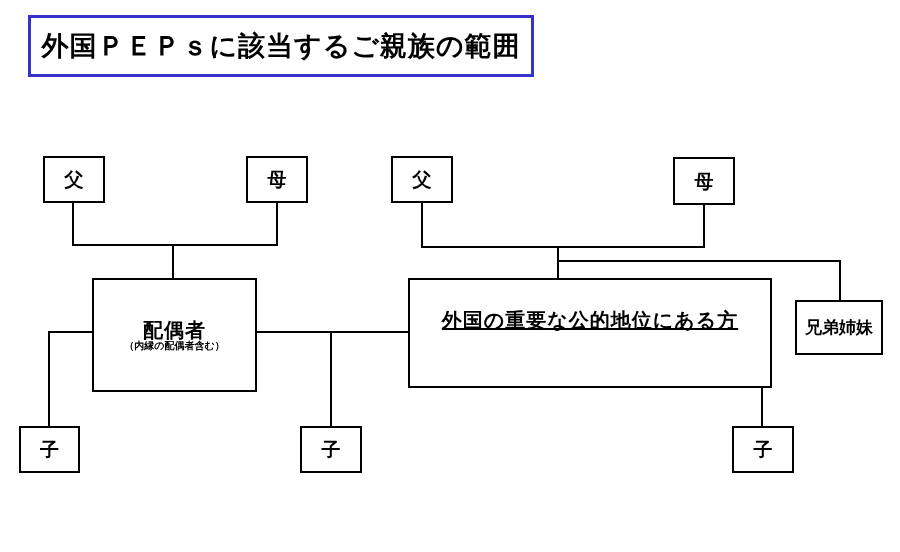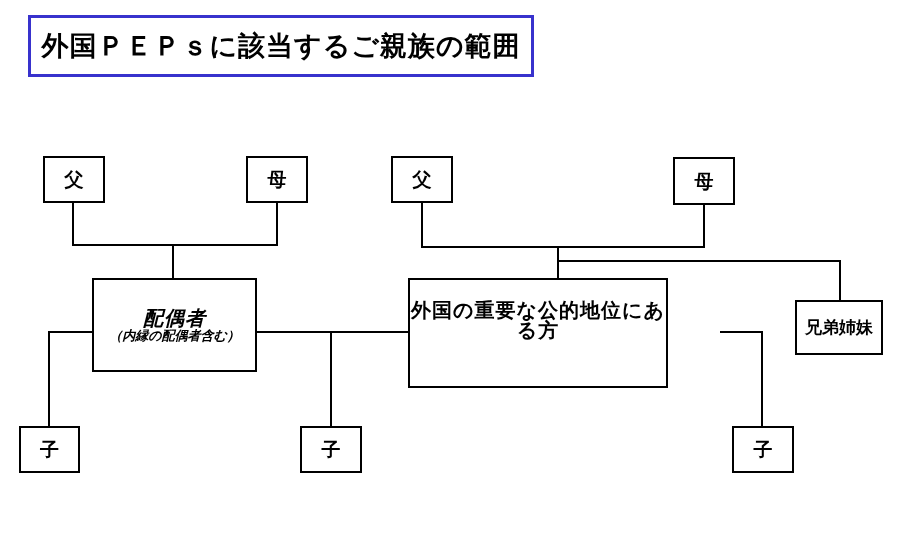--- a/index.html
+++ b/index.html
@@ -39,27 +39,27 @@
     display: flex;
     flex-direction: column;
     align-items: center;
     justify-content: center;
     text-align: center;
     font-weight: bold;
     line-height: 1;
   }
   .node .main { font-size: 19px; }
   .node-spouse .main, .node-pep .main { font-size: 20px; letter-spacing: 1px; }
-  .node .note { font-size: 13px; margin-top: 1px; white-space: nowrap; }
+  .node .note { font-size: 10px; margin-top: 1px; white-space: nowrap; }
   .node-father-left  { left: 43px;  top: 156px; width: 62px; height: 47px; }
   .node-mother-left  { left: 246px; top: 156px; width: 62px; height: 47px; }
   .node-father-right { left: 391px; top: 156px; width: 62px; height: 47px; }
   .node-mother-right { left: 673px; top: 157px; width: 62px; height: 48px; }
-  .node-spouse       { left: 92px;  top: 278px; width: 165px; height: 94px; font-style: italic; }
-  .node-pep          { left: 408px; top: 278px; width: 260px; height: 110px; padding-bottom: 27px; }
+  .node-spouse       { left: 92px;  top: 278px; width: 165px; height: 114px; }
+  .node-pep          { left: 408px; top: 278px; width: 364px; height: 110px; padding-bottom: 27px; text-decoration: underline; }
   .node-siblings     { left: 795px; top: 300px; width: 88px; height: 55px; }
   .node-siblings .main { font-size: 17px; }
   .node-child-left   { left: 19px;  top: 426px; width: 61px; height: 47px; }
   .node-child-middle { left: 300px; top: 426px; width: 62px; height: 47px; }
   .node-child-right  { left: 732px; top: 426px; width: 62px; height: 47px; }
   .line {
     position: absolute;
     background: #000000;
   }
   .l1  { left: 72px;  top: 203px; width: 2px;   height: 43px; }

